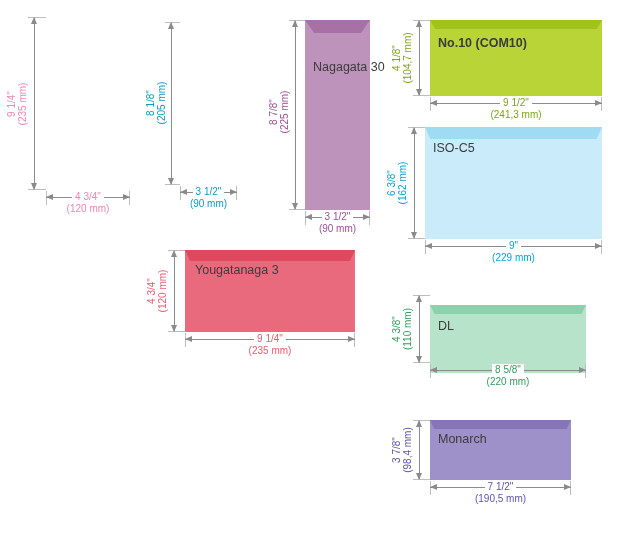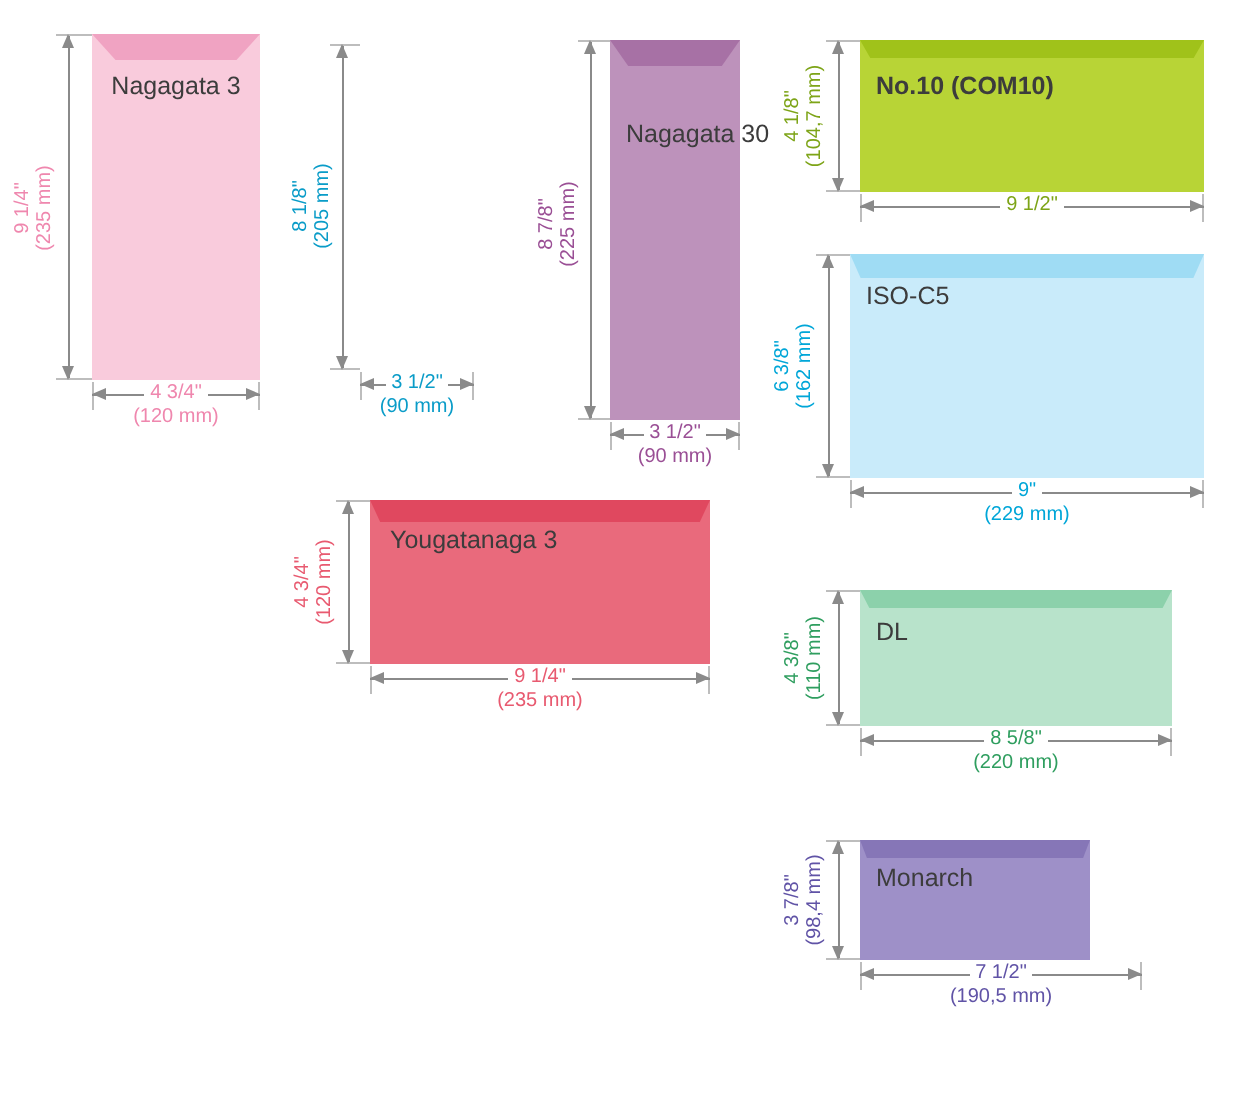--- a/index.html
+++ b/index.html
@@ -29,33 +29,29 @@
   .h-arrow::after{content:"";position:absolute;right:0;top:-3px;
     border-top:3.5px solid transparent;border-bottom:3.5px solid transparent;border-left:7px solid #8a8a8a;}
   .hdim .dim-in{position:relative;display:inline-block;background:#fff;padding:0 3px;line-height:12px;z-index:1;}
   .hdim .dim-mm{position:relative;line-height:11px;}
   
   .c0{background:#f9cbdc;} .c0 .flap{background:#f0a3c2;} .t0{color:#ef87ae;}
   .c1{background:#a8dff4;} .c1 .flap{background:#7cceec;} .t1{color:#0a9cc8;}
   .c2{background:#bd92bb;} .c2 .flap{background:#a771a5;} .t2{color:#9a4f95;}
   .c3{background:#b8d436;font-weight:bold;} .c3 .flap{background:#a0c21a;} .t3{color:#7da417;}
   .c4{background:#c9ebfa;text-align:center;} .c4 .flap{background:#9fdcf4;} .t4{color:#00a6d8;}
-  .c5{background:#b8e3cb;} .c5 .flap{background:#8cd1ab;} .t5{color:#2f9e5f;}
+  .c5{background:#b8e3cb;margin-top:10px;} .c5 .flap{background:#8cd1ab;} .t5{color:#2f9e5f;}
   .c6{background:#e96a7c;} .c6 .flap{background:#e0485f;} .t6{color:#e85a70;}
   .c7{background:#9e90c8;} .c7 .flap{background:#8676b7;} .t7{color:#6053a6;}
 </style>
 </head>
 <body>
 
 <div id="canvas">
 
-  <div class="env c0" style="left:46px;top:17px;width:84px;height:173px">
-    <div class="flap" style="height:13px"></div>
-    <div class="env-name" style="left:0;right:0;top:19px;text-align:center">Nagagata 3</div>
-  </div>
   <div class="vdim" style="left:28px;top:17px;width:18px;height:173px">
     <div class="vline"></div>
   </div>
   <div class="vlabel t0" style="left:-23px;top:93px">
     <div>9 1/4"</div>
     <div>(235 mm)</div>
   </div>
   <div class="hdim t0" style="left:46px;top:191px;width:84px">
     <div class="ticks"></div>
     <div class="h-arrow"></div>
@@ -103,20 +99,21 @@
     <div class="vline"></div>
   </div>
   <div class="vlabel t3" style="left:362px;top:47px">
     <div>4 1/8"</div>
     <div>(104,7 mm)</div>
   </div>
   <div class="hdim t3" style="left:430px;top:97px;width:172px">
     <div class="ticks"></div>
     <div class="h-arrow"></div>
     <div class="dim-in">9 1/2"</div>
+    <div class="dim-mm">(241,3 mm)</div>
   </div>
 
   <div class="env c4" style="left:425px;top:127px;width:177px;height:112px">
     <div class="flap wide" style="height:12px"></div>
     <div class="env-name" style="left:8px;top:14px">ISO-C5</div>
   </div>
   <div class="vdim" style="left:408px;top:127px;width:17px;height:112px">
     <div class="vline"></div>
   </div>
   <div class="vlabel t4" style="left:357px;top:172px">
@@ -159,21 +156,21 @@
     <div>4 3/4"</div>
     <div>(120 mm)</div>
   </div>
   <div class="hdim t6" style="left:185px;top:333px;width:170px">
     <div class="ticks"></div>
     <div class="h-arrow"></div>
     <div class="dim-in">9 1/4"</div>
     <div class="dim-mm">(235 mm)</div>
   </div>
 
-  <div class="env c7" style="left:430px;top:420px;width:115px;height:60px">
+  <div class="env c7" style="left:430px;top:420px;width:141px;height:60px">
     <div class="flap wide" style="height:9px"></div>
     <div class="env-name" style="left:8px;top:12px">Monarch</div>
   </div>
   <div class="vdim" style="left:413px;top:420px;width:17px;height:60px">
     <div class="vline"></div>
   </div>
   <div class="vlabel t7" style="left:362px;top:439px">
     <div>3 7/8"</div>
     <div>(98,4 mm)</div>
   </div>

